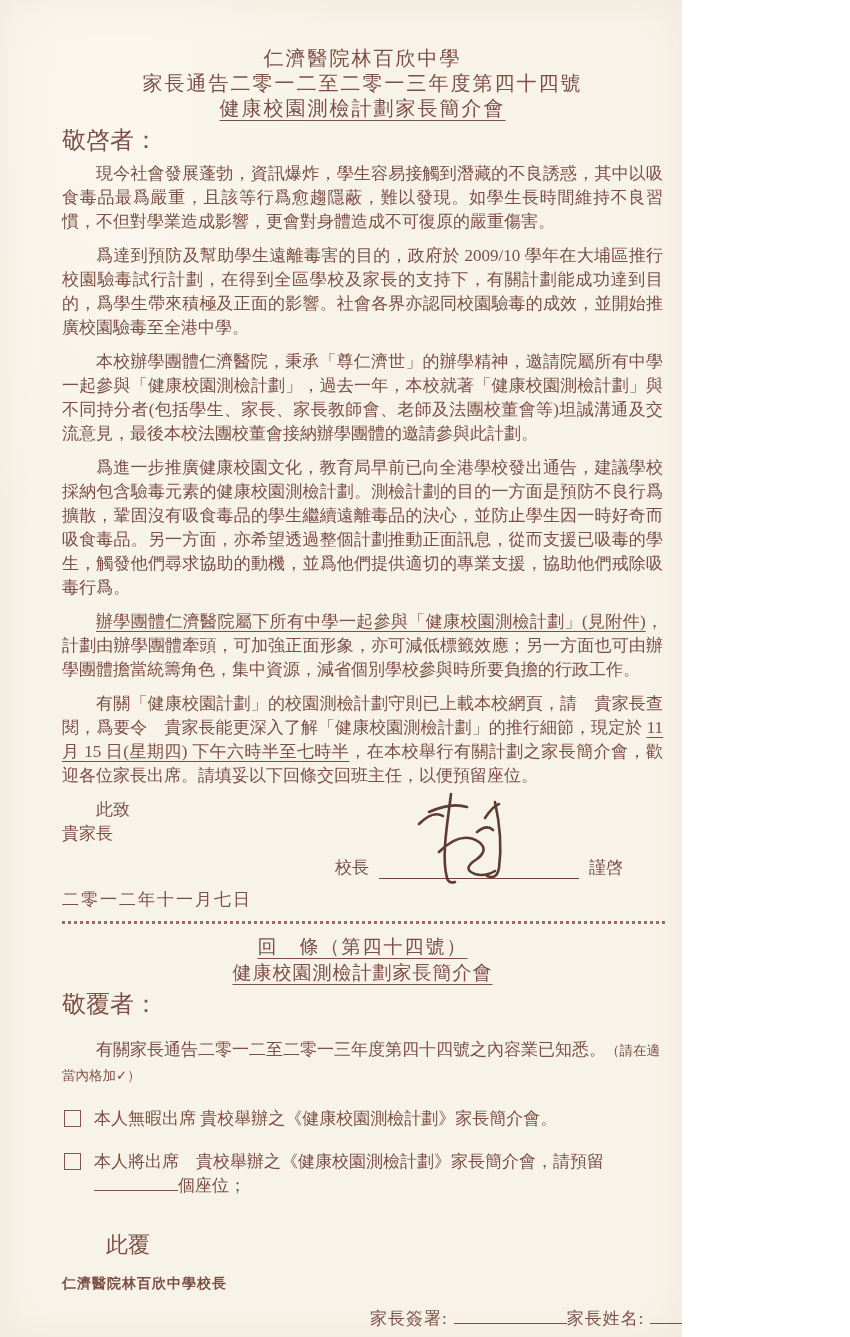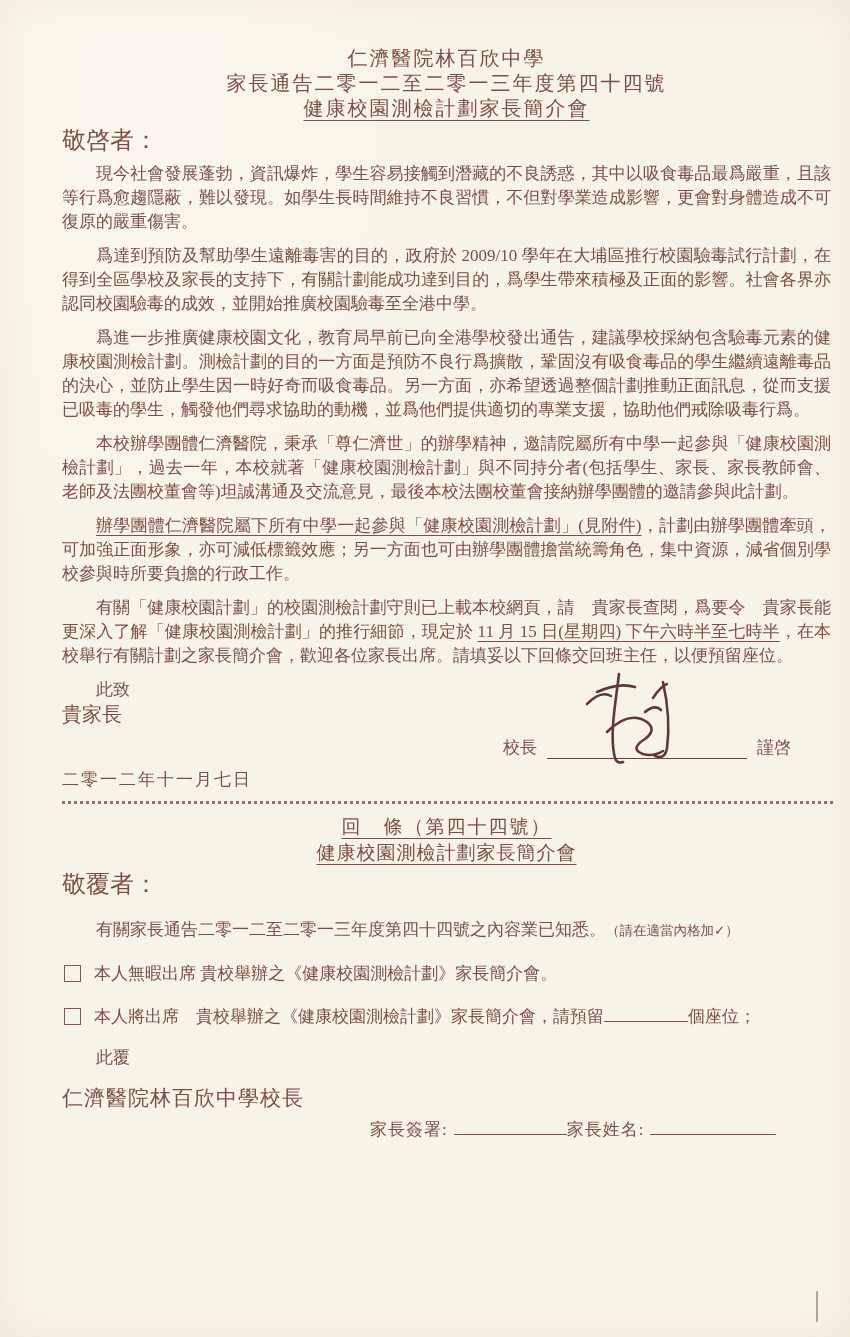--- a/index.html
+++ b/index.html
@@ -1,33 +1,33 @@
 <!DOCTYPE html>
 <html lang="zh-Hant"><head>
 <meta charset="utf-8">
 <style>
   html,body{margin:0;padding:0;}
   .page{
-    width:850px;height:1337px;
+    width:682px;height:1337px;
     background:#f8f3e8;
     background-image:radial-gradient(ellipse at 18% 8%, #fbf7ee 0%, rgba(251,247,238,0) 28%);
     position:relative;
     font-family:"Liberation Serif","DejaVu Serif",serif;
     color:#7c4f45;
     overflow:hidden;
     box-shadow:inset 0 0 40px rgba(180,160,135,.12);
   }
   .content{padding:46px 19px 0 62px;}
   .hdr{text-align:center;font-size:20px;letter-spacing:2px;line-height:25px;margin:0;font-weight:normal;}
   .hdr.u, .u-line{text-decoration:underline;text-underline-offset:5px;text-decoration-thickness:1px;}
   .salut{font-size:24px;line-height:24px;margin-top:7px;}
   p.body{font-size:17px;line-height:24px;text-align:justify;margin:10px 0 0;text-indent:2em;}
   .useg{text-decoration:underline;text-underline-offset:4px;text-decoration-thickness:1px;}
   .close1{font-size:17px;line-height:24px;margin-top:10px;text-indent:2em;}
-  .close2{font-size:20px;line-height:24px;}
+  .close2{font-size:17px;line-height:24px;}
   .sign-row{display:flex;justify-content:flex-end;align-items:flex-end;margin:8px 40px 0 0;font-size:17px;}
   .sign-line{display:inline-block;width:200px;border-bottom:1.5px solid #6e443a;margin:0 10px;position:relative;height:24px;}
   .scrawl{position:absolute;left:32px;bottom:-8px;}
   .sign-name{text-align:right;margin:2px 105px 0 0;font-size:17px;letter-spacing:3px;}
   .date1{font-size:17px;margin-top:9px;letter-spacing:2px;}
   .sep{height:3px;margin-top:10px;margin-right:-3px;
        background:repeating-linear-gradient(90deg,#83584d 0 3px,rgba(0,0,0,0) 3px 6px);
        opacity:.85;}
   .r-title{text-align:center;font-size:19px;letter-spacing:2px;line-height:24px;margin-top:11px;}
   .r-sub{text-align:center;font-size:19px;letter-spacing:1px;line-height:24px;margin-top:2px;}
@@ -35,24 +35,24 @@
   .ack-note{font-size:13.5px;}
   .opt{display:flex;align-items:flex-start;margin-top:19px;font-size:17px;line-height:24px;}
   .cbox{flex:0 0 auto;width:15px;height:15px;border:1.5px solid #84564b;margin:3px 13px 0 2px;background:transparent;}
   .blank{display:inline-block;border-bottom:1px solid #7c4f45;height:15px;vertical-align:baseline;}
   .b-seats{width:84px;}
   .b-psign{width:113px;}
   .b-pname{width:126px;margin-right:2px;}
   .b-sname{width:110px;}
   .b-class{width:52px;}
   .b-cno{width:50px;}
-  .close-reply{font-size:17px;margin-top:17px;text-indent:2em;}
-  .addressee{font-size:21px;margin-top:15px;letter-spacing:1px;}
+  .close-reply{font-size:22px;margin-top:32px;text-indent:2em;}
+  .addressee{font-size:14px;margin-top:15px;letter-spacing:1px;font-weight:bold;}
   .form-rows{margin-left:308px;font-size:17px;}
-  .form-row{margin-top:5px;line-height:26px;white-space:nowrap;}
+  .form-row{margin-top:13px;line-height:26px;white-space:nowrap;}
   .form-row .lbl{letter-spacing:1px;}
   .gap1{display:inline-block;width:6px;}
   .bottom-row{display:flex;justify-content:space-between;align-items:baseline;margin-top:5px;}
   .date2{font-size:17px;letter-spacing:2px;}
   .date2 .day{margin-left:46px;}
   .ref{font-size:14px;letter-spacing:.5px;margin-right:2px;}
   .artifact{position:absolute;left:816px;top:1291px;width:2px;height:31px;background:#97897d;opacity:.75;border-radius:1px;}
 </style>
 </head>
 <body>
@@ -61,22 +61,22 @@
   <div class="content">
 
     <h1 class="hdr">仁濟醫院林百欣中學</h1>
     <div class="hdr">家長通告二零一二至二零一三年度第四十四號</div>
     <div class="hdr u">健康校園測檢計劃家長簡介會</div>
 
     <div class="salut">敬啓者：</div>
 
     <p class="body">現今社會發展蓬勃，資訊爆炸，學生容易接觸到潛藏的不良誘惑，其中以吸食毒品最爲嚴重，且該等行爲愈趨隱蔽，難以發現。如學生長時間維持不良習慣，不但對學業造成影響，更會對身體造成不可復原的嚴重傷害。</p>
     <p class="body">爲達到預防及幫助學生遠離毒害的目的，政府於 2009/10 學年在大埔區推行校園驗毒試行計劃，在得到全區學校及家長的支持下，有關計劃能成功達到目的，爲學生帶來積極及正面的影響。社會各界亦認同校園驗毒的成效，並開始推廣校園驗毒至全港中學。</p>
+    <p class="body">本校辦學團體仁濟醫院，秉承「尊仁濟世」的辦學精神，邀請院屬所有中學一起參與「健康校園測檢計劃」，過去一年，本校就著「健康校園測檢計劃」與不同持分者(包括學生、家長、家長教師會、老師及法團校董會等)坦誠溝通及交流意見，最後本校法團校董會接納辦學團體的邀請參與此計劃。</p>
     <p class="body">爲進一步推廣健康校園文化，教育局早前已向全港學校發出通告，建議學校採納包含驗毒元素的健康校園測檢計劃。測檢計劃的目的一方面是預防不良行爲擴散，鞏固沒有吸食毒品的學生繼續遠離毒品的決心，並防止學生因一時好奇而吸食毒品。另一方面，亦希望透過整個計劃推動正面訊息，從而支援已吸毒的學生，觸發他們尋求協助的動機，並爲他們提供適切的專業支援，協助他們戒除吸毒行爲。</p>
-    <p class="body">本校辦學團體仁濟醫院，秉承「尊仁濟世」的辦學精神，邀請院屬所有中學一起參與「健康校園測檢計劃」，過去一年，本校就著「健康校園測檢計劃」與不同持分者(包括學生、家長、家長教師會、老師及法團校董會等)坦誠溝通及交流意見，最後本校法團校董會接納辦學團體的邀請參與此計劃。</p>
     <p class="body"><span class="useg">辦學團體仁濟醫院屬下所有中學一起參與「健康校園測檢計劃」(見附件)</span><span>，計劃由辦學團體牽頭，可加強正面形象，亦可減低標籤效應；另一方面也可由辦學團體擔當統籌角色，集中資源，減省個別學校參與時所要負擔的行政工作。</span></p>
     <p class="body"><span>有關「健康校園計劃」的校園測檢計劃守則已上載本校網頁，請　貴家長查閱，爲要令　貴家長能更深入了解「健康校園測檢計劃」的推行細節，現定於 </span><span class="useg">11 月 15 日(星期四) 下午六時半至七時半</span><span>，在本校舉行有關計劃之家長簡介會，歡迎各位家長出席。請填妥以下回條交回班主任，以便預留座位。</span></p>
 
     <div class="close1">此致</div>
     <div class="close2">貴家長</div>
 
     <div class="sign-row">
       <span>校長</span>
       <span class="sign-line">
         <svg class="scrawl" width="120" height="96" viewBox="0 0 120 96" fill="none" xmlns="http://www.w3.org/2000/svg">

